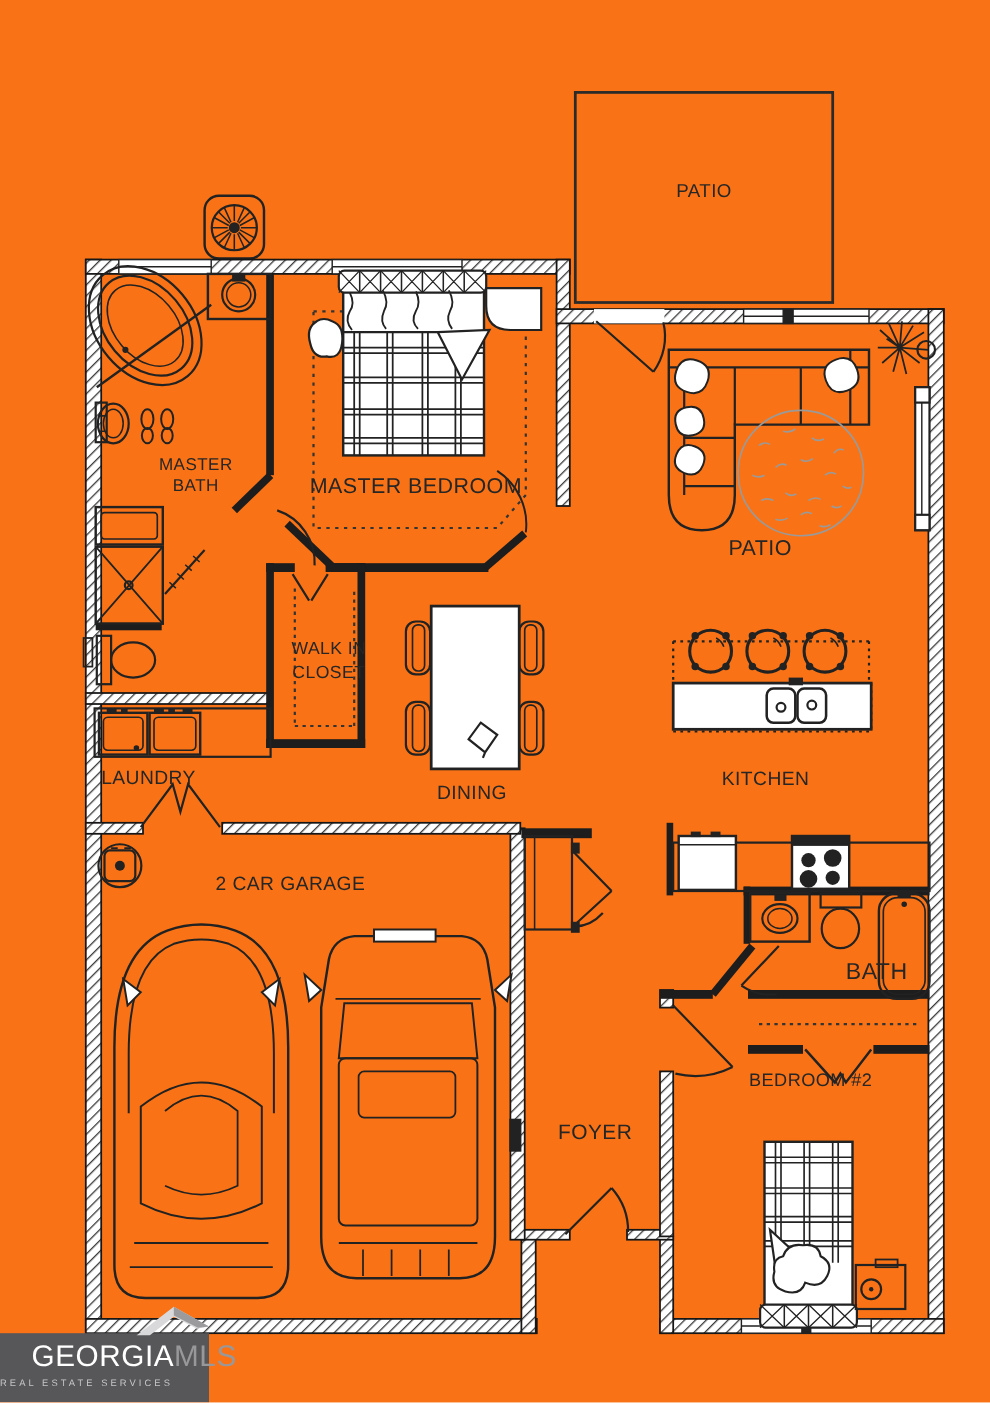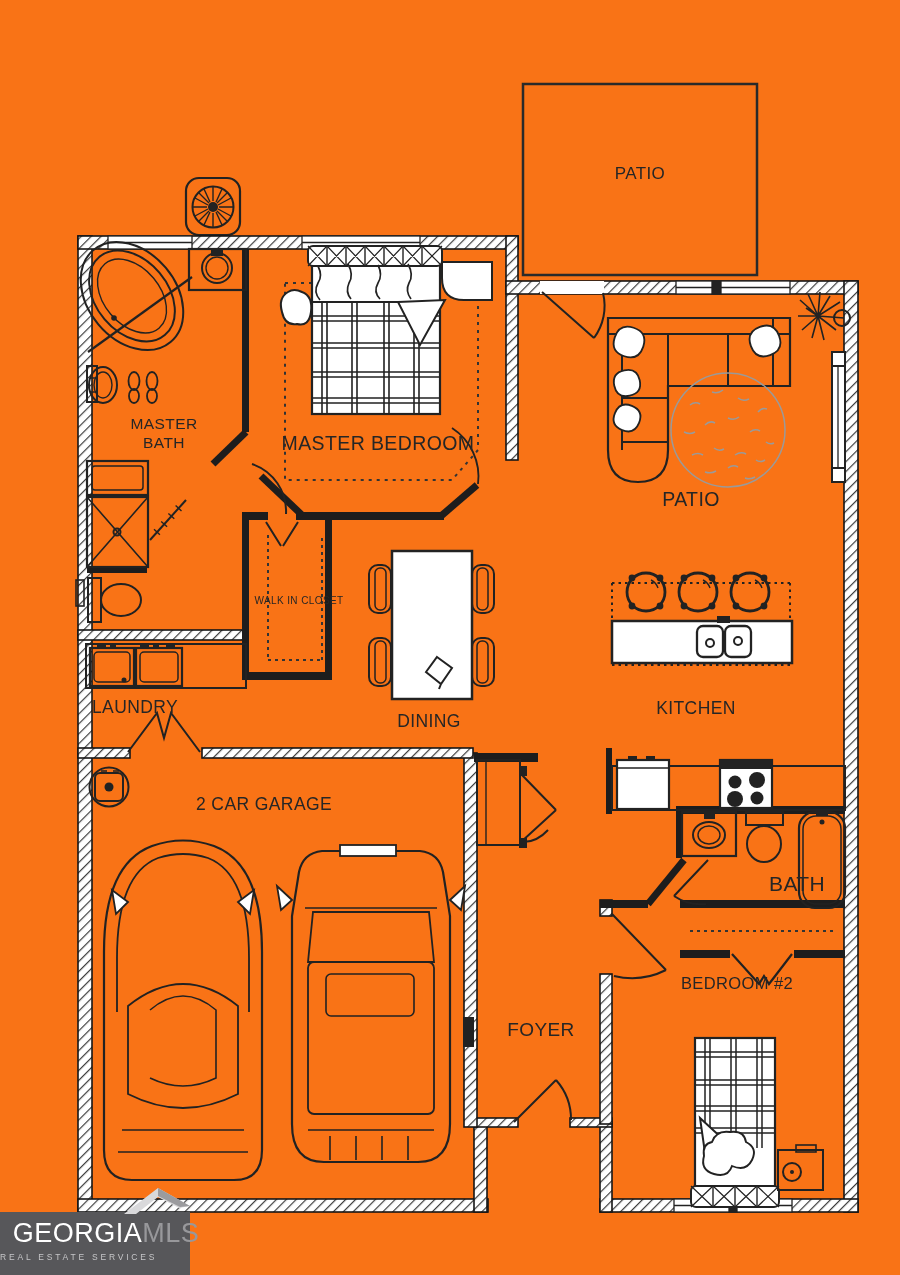--- a/index.html
+++ b/index.html
@@ -2,34 +2,34 @@
 <html><head>
 <meta charset="utf-8">
 <style>
   html,body{margin:0;padding:0;background:#fff;}
   #stage{position:relative;width:900px;height:1275px;background:#f97316;overflow:hidden;
          font-family:"Liberation Sans",sans-serif;}
   #plan-svg{position:absolute;left:0;top:0;}
   .room-label{position:absolute;transform:translate(-50%,-50%);color:#262626;
               text-align:center;letter-spacing:.4px;white-space:nowrap;font-weight:400;}
   .lbl-patio{left:640px;top:174px;font-size:17px}
-  .lbl-master-bath{left:164px;top:433px;font-size:15.5px;white-space:normal;width:100px;line-height:1.25}
+  .lbl-master-bath{left:178px;top:433px;font-size:15.5px;white-space:normal;width:100px;line-height:1.25}
   .lbl-master-bedroom{left:378px;top:443px;font-size:19.5px}
   .lbl-living{left:691px;top:499px;font-size:19.5px}
-  .lbl-wic{left:299px;top:601px;font-size:10px;white-space:normal;width:92px;line-height:1.35}
+  .lbl-wic{left:299px;top:601px;font-size:16px;white-space:normal;width:92px;line-height:1.35}
   .lbl-dining{left:429px;top:721px;font-size:17.5px}
   .lbl-kitchen{left:696px;top:708px;font-size:17.5px}
   .lbl-laundry{left:135px;top:707px;font-size:17.5px}
   .lbl-garage{left:264px;top:804px;font-size:17.5px}
   .lbl-bath{left:797px;top:884px;font-size:21px}
   .lbl-foyer{left:541px;top:1030px;font-size:19px}
   .lbl-bedroom2{left:737px;top:983px;font-size:16.5px}
   .logo{position:absolute;left:0;top:1212px;width:190px;height:63px;background:#57575a;}
   .logo-roof{position:absolute;left:122px;top:-26px;}
-  .logo-row{position:absolute;left:0;top:8px;width:212px;text-align:center;line-height:1;}
+  .logo-row{position:absolute;left:0;top:8px;width:212px;text-align:center;line-height:1;padding-left:16px;}
   .logo-brand{font-size:27px;color:#ffffff;letter-spacing:.5px;}
   .logo-brand2{font-size:27px;color:#98989b;letter-spacing:.5px;}
   .logo-tagline{position:absolute;left:0;top:40px;width:190px;text-align:left;
                 font-size:8.5px;color:#c6c6c8;letter-spacing:2.8px;}
 </style>
 </head>
 <body>
 
 <div id="stage">
 

